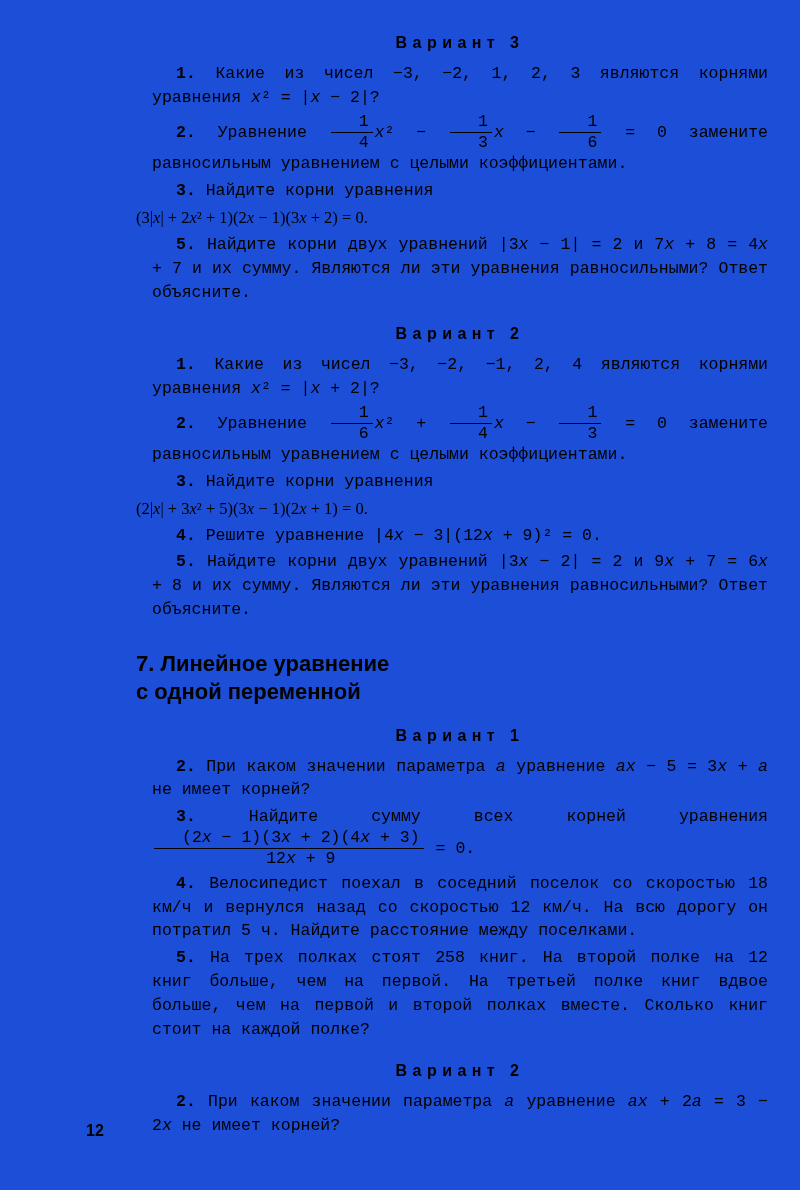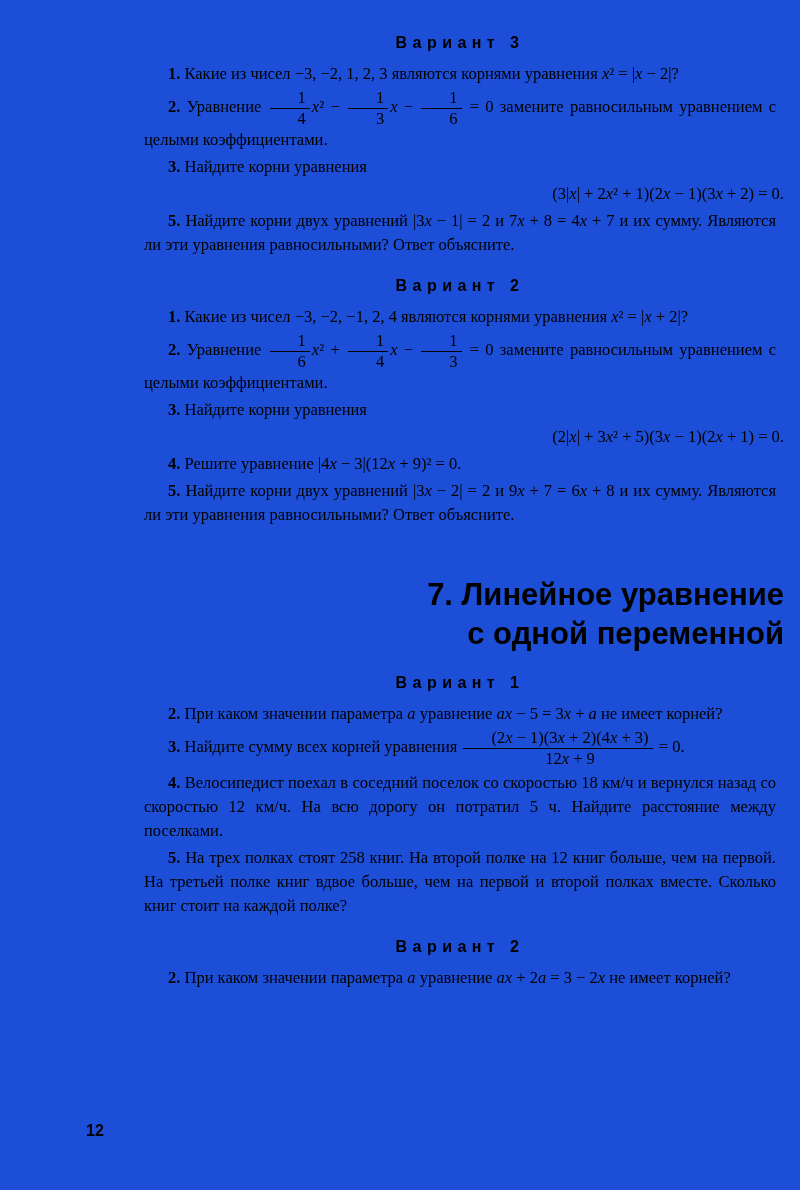--- a/index.html
+++ b/index.html
@@ -17,39 +17,40 @@
   .variant-title {
     font-family: "Liberation Sans", "DejaVu Sans", sans-serif;
     font-size: 16px;
     font-weight: bold;
     text-align: center;
     letter-spacing: 0.34em;
     margin: 20px 0 10px 0;
   }
   .variant-title.first { margin-top: 0; }
   .problem {
-    margin: 3px 8px;
+    margin: 3px 16px;
     text-align: justify;
     text-indent: 24px;
     line-height: 1.45;
+    font-family: Liberation Mono, monospace;
   }
   .problem .pn { font-weight: bold; }
   .display-eq {
     margin: 3px 0;
-    text-align: right;
+    text-align: left;
     text-indent: 0;
     line-height: 1.45;
   }
   .section-heading {
     font-family: "Liberation Sans", "DejaVu Sans", sans-serif;
-    font-size: 31px;
+    font-size: 22px;
     font-weight: bold;
-    text-align: right;
+    text-align: left;
     line-height: 1.28;
-    margin: 48px 0 16px 0;
+    margin: 28px 0 16px 0;
   }
   i { font-style: italic; }
   .frac {
     display: inline-block;
     vertical-align: middle;
     text-align: center;
     margin: 0 2px;
     line-height: 1.1;
   }
   .fnum { display: block; padding: 0 4px 1px 4px; border-bottom: 1.4px solid #000; }

